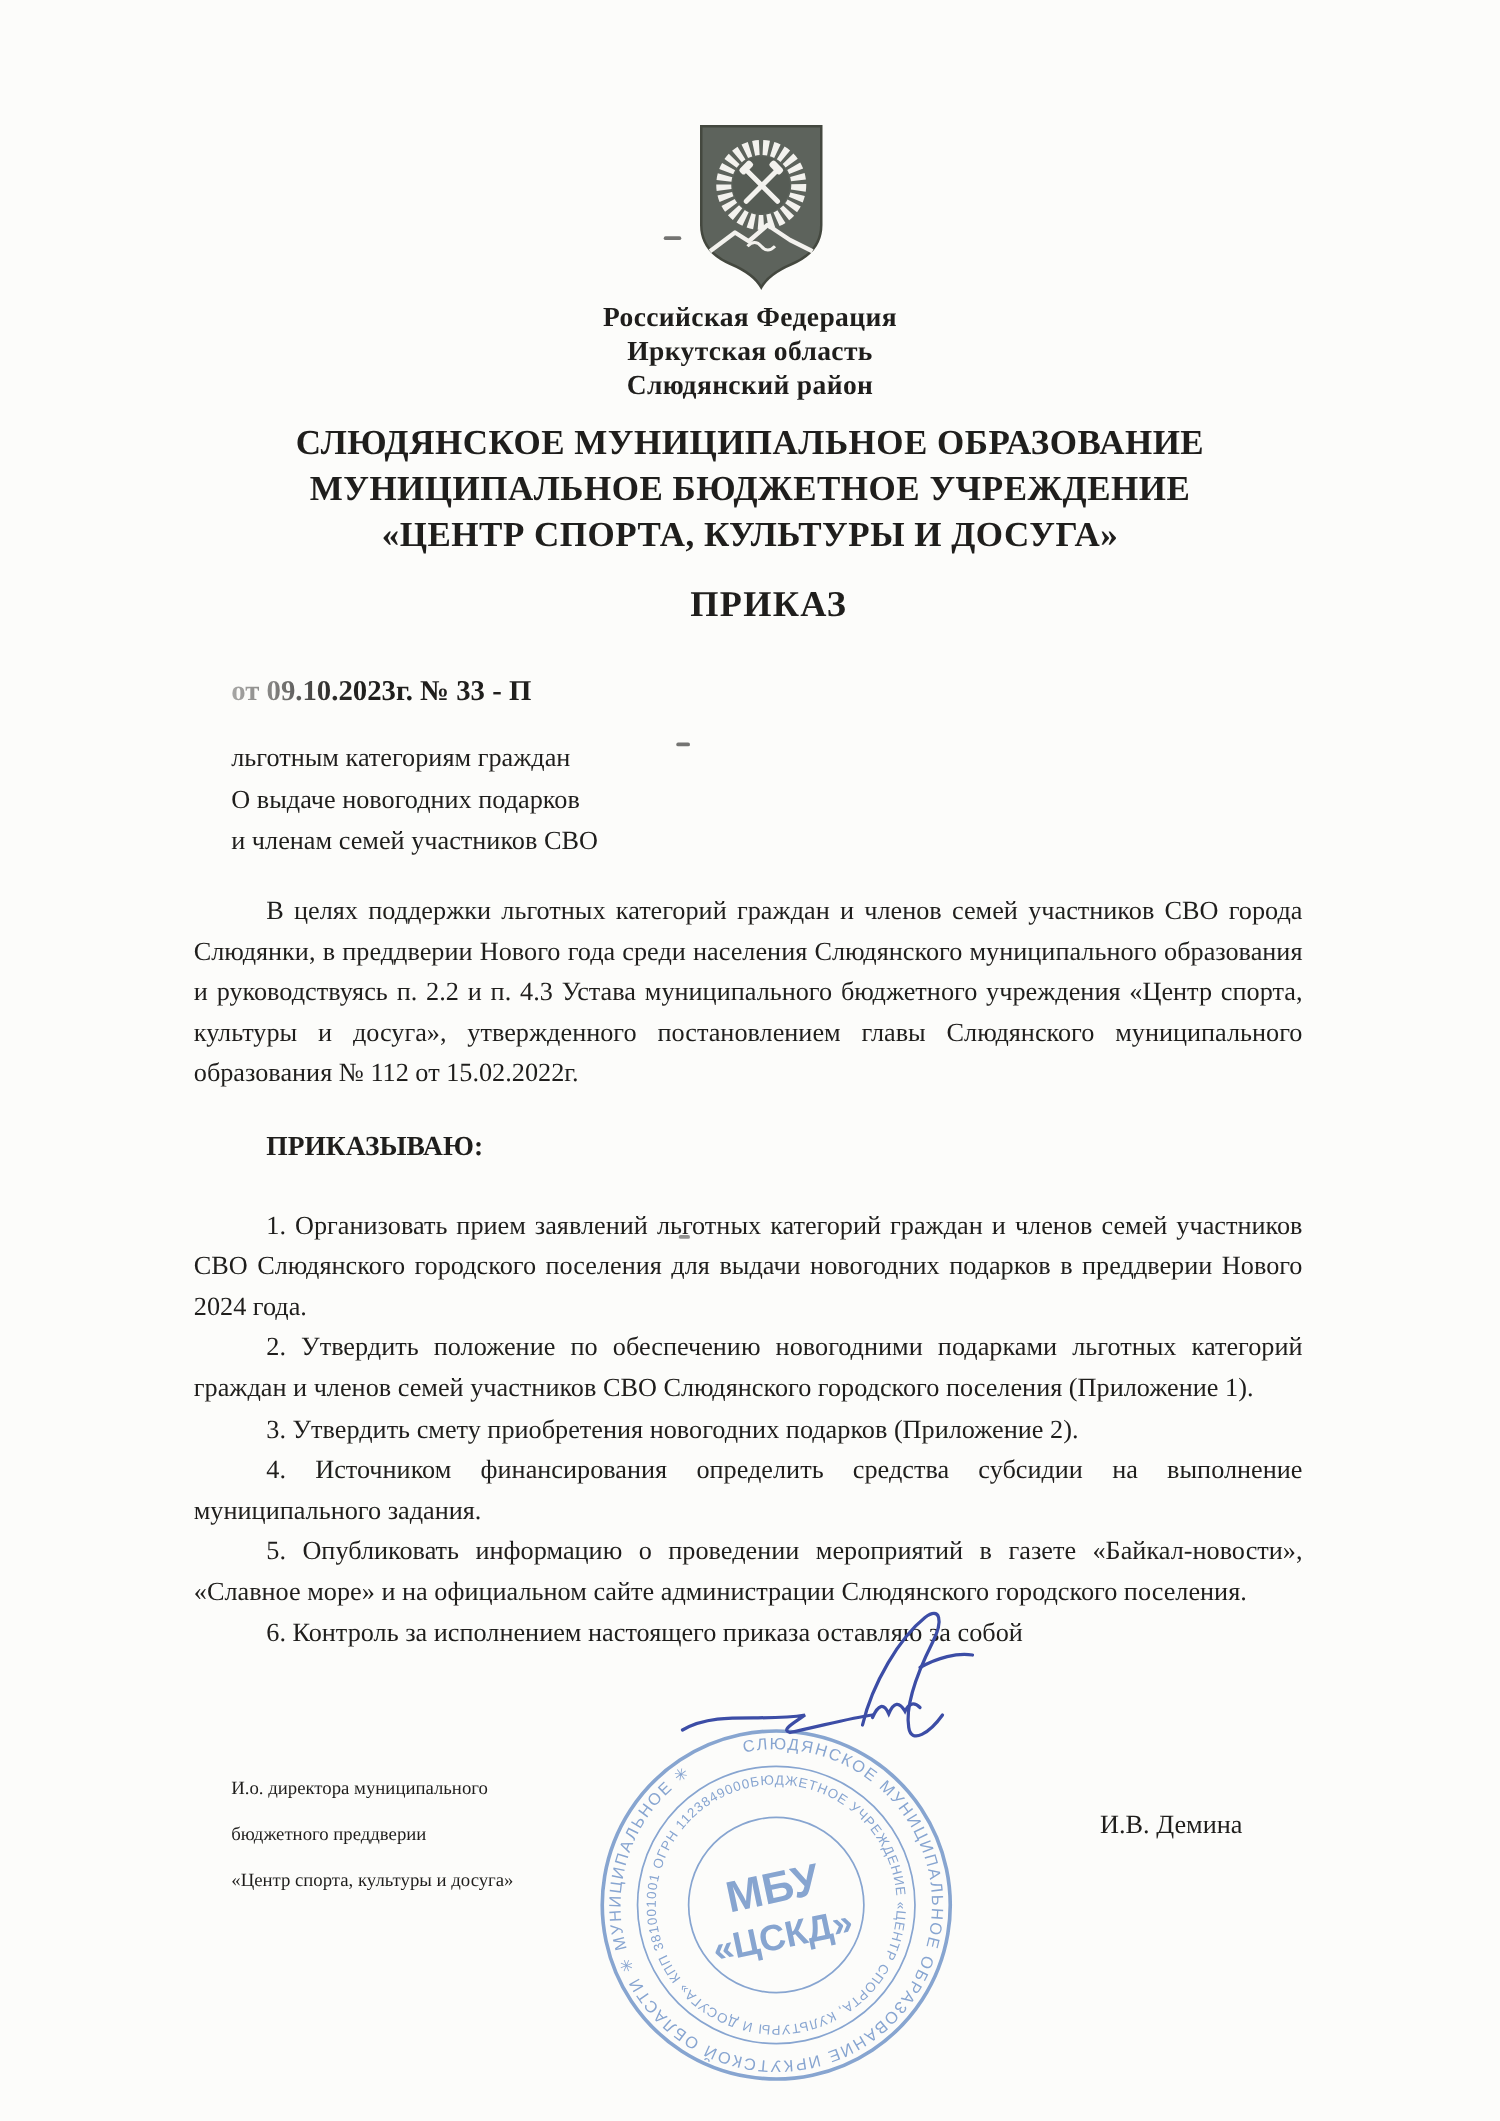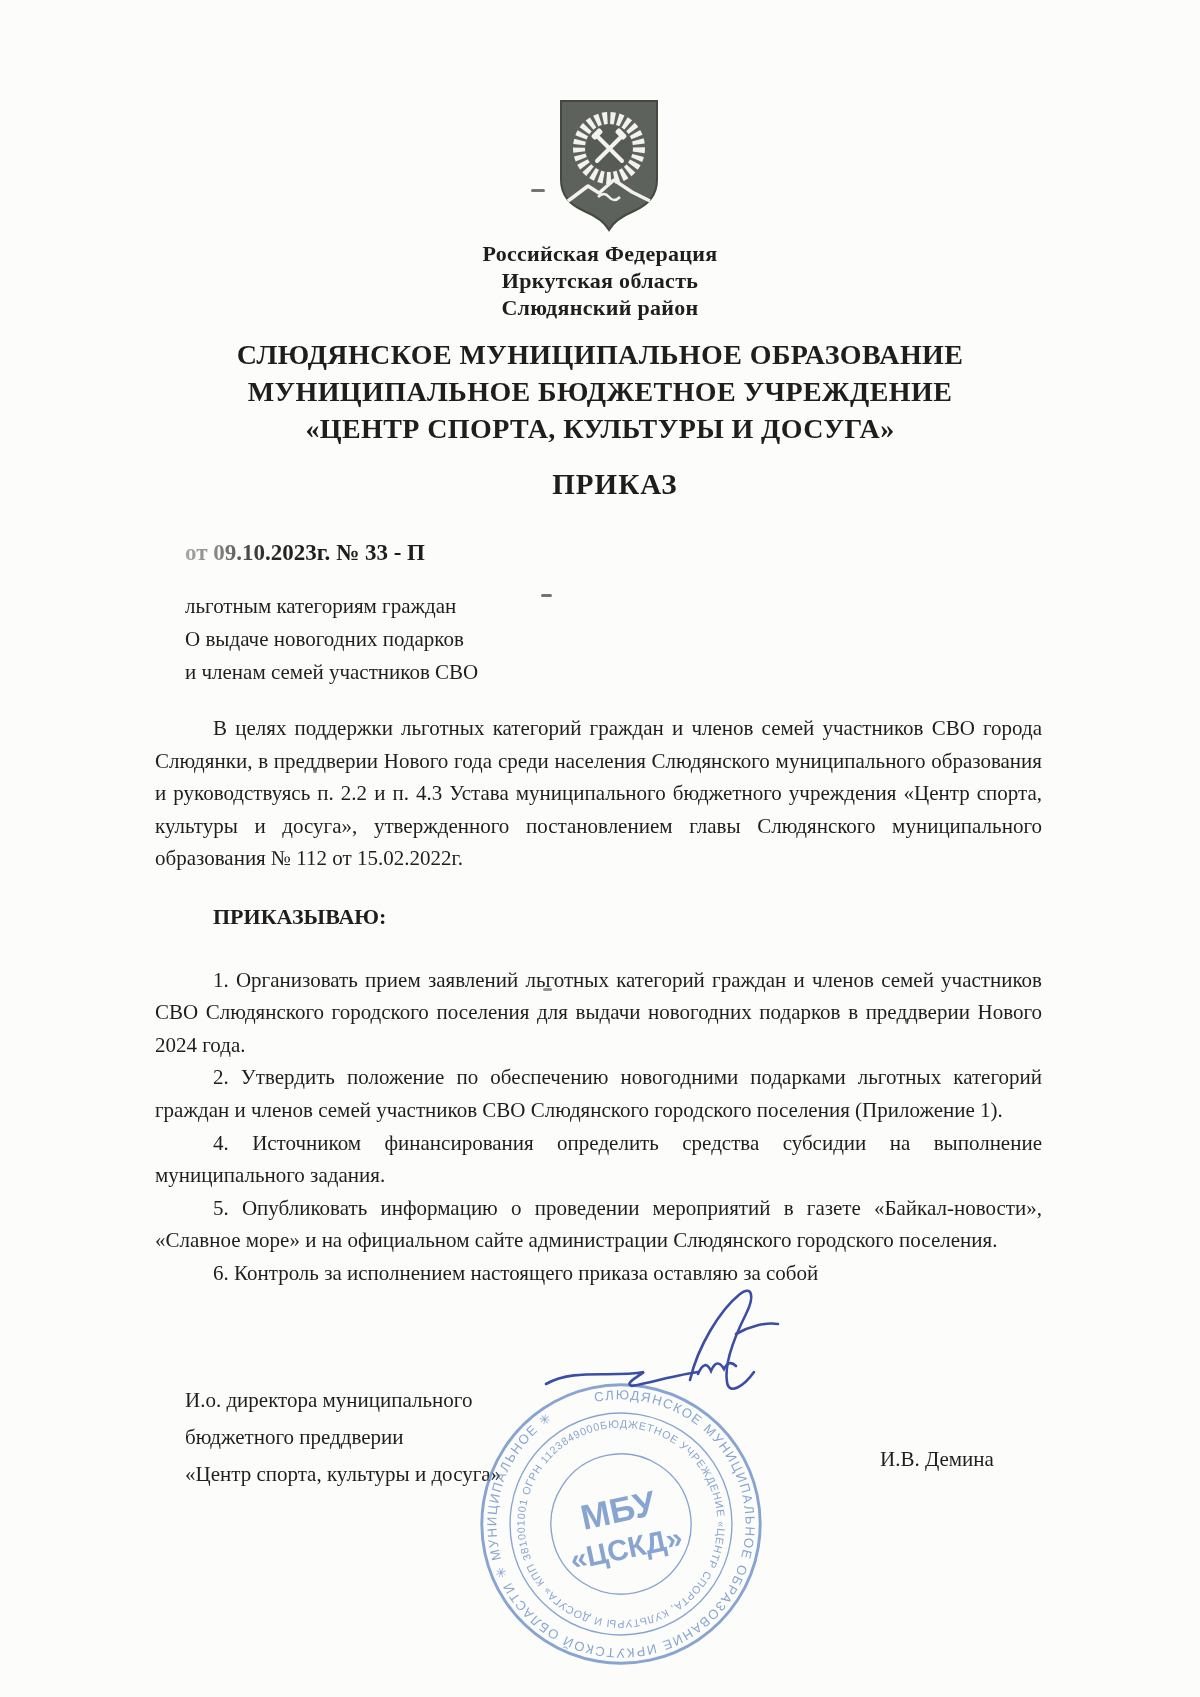--- a/index.html
+++ b/index.html
@@ -56,22 +56,22 @@
     text-align:justify;text-align-last:left;
     text-indent:58px;
   }
   .order-word{
     font-weight:bold;font-size:22px;
     margin-top:26px;margin-bottom:30px;
     text-indent:66px;
   }
   
   .sig-block{
-    position:absolute;left:185px;top:1382px;width:480px;
-    font-size:21px;line-height:37px;
+    position:absolute;left:185px;top:1413px;width:480px;
+    font-size:15px;line-height:37px;
   }
   .sig-name{
     position:absolute;left:880px;top:1447px;width:180px;
     font-size:21px;
   }
   .stamp{
     position:absolute;left:475px;top:1378px;width:292px;height:292px;
     color:var(--stamp-color);
     opacity:.82;
     transform:rotate(-12deg);
@@ -133,20 +133,21 @@
     <div>льготным категориям граждан</div>
     <div>О выдаче новогодних подарков</div>
     <div>и членам семей участников СВО</div>
   </div>
 
   <div class="main-text">
     <p>В целях поддержки льготных категорий граждан и членов семей участников СВО города Слюдянки, в преддверии Нового года среди населения Слюдянского муниципального образования и руководствуясь п. 2.2 и п. 4.3 Устава муниципального бюджетного учреждения «Центр спорта, культуры и досуга», утвержденного постановлением главы Слюдянского муниципального образования № 112 от 15.02.2022г.</p>
     <p class="order-word">ПРИКАЗЫВАЮ:</p>
     <p>1. Организовать прием заявлений льготных категорий граждан и членов семей участников СВО Слюдянского городского поселения для выдачи новогодних подарков в преддверии Нового 2024 года.</p>
     <p>2. Утвердить положение по обеспечению новогодними подарками льготных категорий граждан и членов семей участников СВО Слюдянского городского поселения (Приложение 1).</p>
+    <p>3. Утвердить смету приобретения новогодних подарков (Приложение 2).</p>
     <p>4. Источником финансирования определить средства субсидии на выполнение муниципального задания.</p>
     <p>5. Опубликовать информацию о проведении мероприятий в газете «Байкал-новости», «Славное море» и на официальном сайте администрации Слюдянского городского поселения.</p>
     <p>6. Контроль за исполнением настоящего приказа оставляю за собой</p>
   </div>
 
   <div class="sig-block">
     <div>И.о. директора муниципального</div>
     <div>бюджетного преддверии</div>
     <div>«Центр спорта, культуры и досуга»</div>
   </div>

